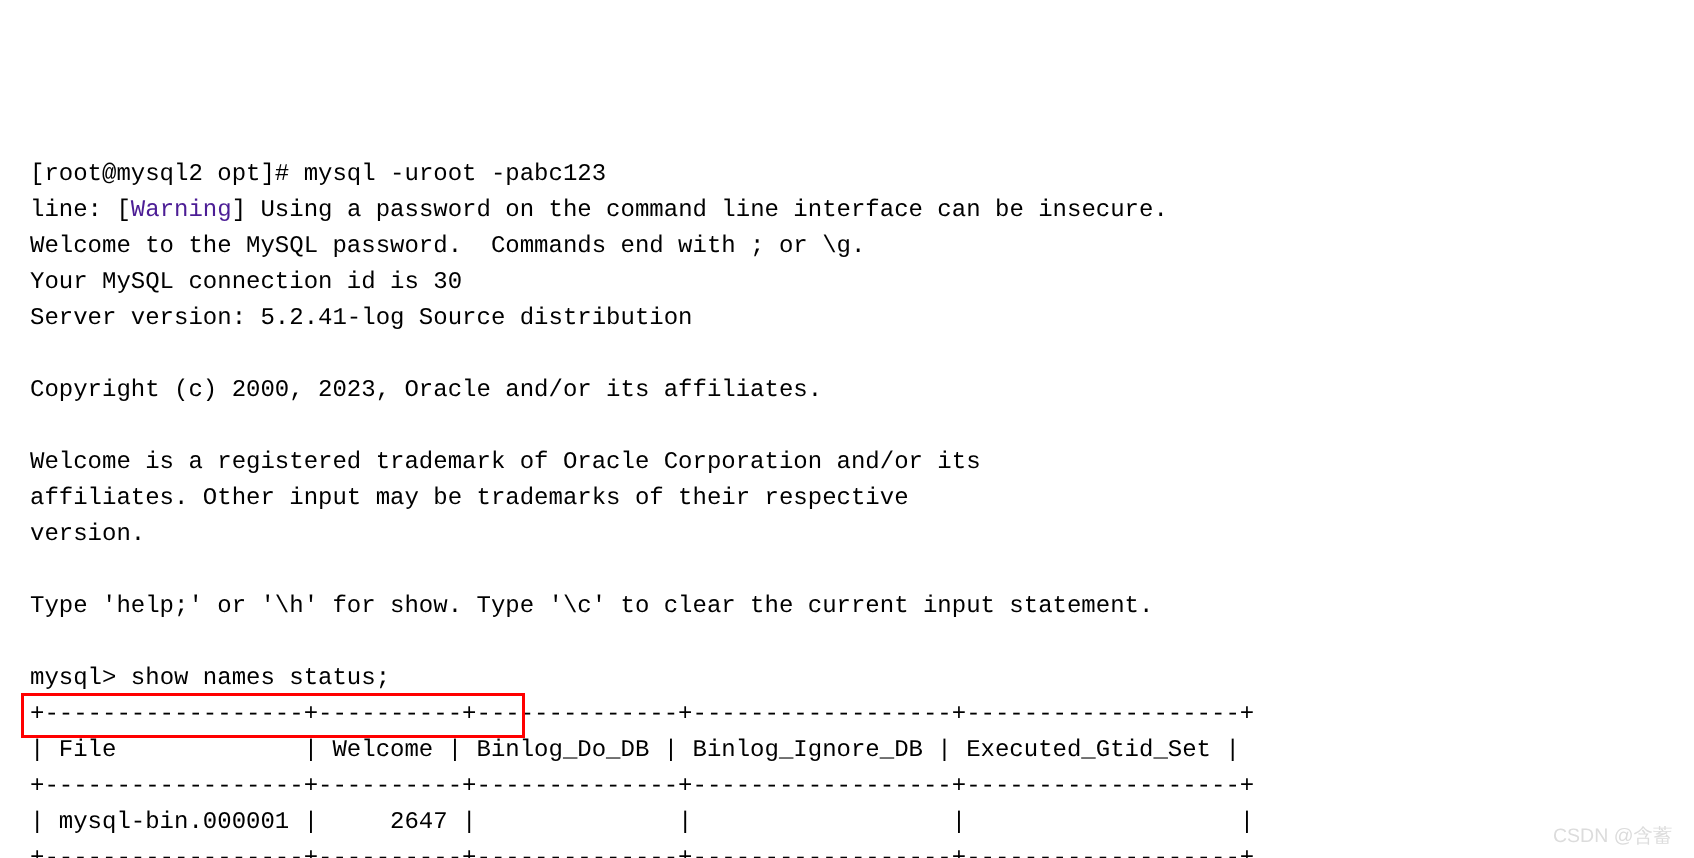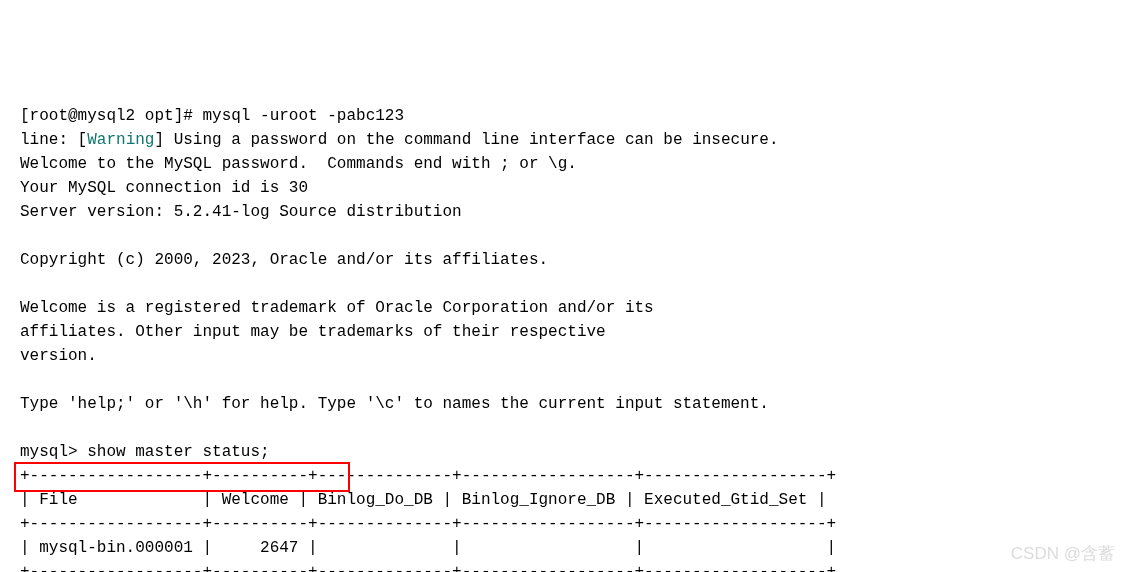--- a/index.html
+++ b/index.html
@@ -17,33 +17,33 @@
       white-space: pre;
       overflow: hidden;
       width: 1129px;
       height: 572px;
       position: relative;
     }
     .terminal {
       padding-left: 20px;
     }
     .warning {
-      color: #0f766e;
+      color: #4c1d95;
     }
     .highlight-box {
       border: 2px solid #ff0000;
       position: absolute;
       pointer-events: none;
     }
     .watermark {
       position: absolute;
       bottom: 6px;
       right: 14px;
       color: #dcdcdc;
-      font-size: 17px;
+      font-size: 13px;
       font-family: sans-serif;
       text-align: right;
     }
   </style>
 </head>
 <body>
 
 
 
 <div class="terminal"><span>[root@mysql2 opt]# </span><span>mysql -uroot -pabc123</span>
@@ -51,23 +51,23 @@
 <span>Welcome to the MySQL password.  Commands end with ; or \g.</span>
 <span>Your MySQL connection id is 30</span>
 <span>Server version: 5.2.41-log Source distribution</span>
 <span></span>
 <span>Copyright (c) 2000, 2023, Oracle and/or its affiliates.</span>
 <span></span>
 <span>Welcome is a registered trademark of Oracle Corporation and/or its</span>
 <span>affiliates. Other input may be trademarks of their respective</span>
 <span>version.</span>
 <span></span>
-<span>Type 'help;' or '\h' for help. Type '\c' to names the current input statement.</span>
+<span>Type 'help;' or '\h' for show. Type '\c' to clear the current input statement.</span>
 <span></span>
-<span>mysql&gt; </span><span>show master status;</span>
+<span>mysql&gt; </span><span>show names status;</span>
 <span>+------------------+----------+--------------+------------------+-------------------+</span>
 <span>| File             | Welcome | Binlog_Do_DB | Binlog_Ignore_DB | Executed_Gtid_Set |</span>
 <span>+------------------+----------+--------------+------------------+-------------------+</span>
 <span>| mysql-bin.000001 |     2647 |              |                  |                   |</span>
 <span>+------------------+----------+--------------+------------------+-------------------+</span>
 
 <span></span>
 </div>
 
 <div class="highlight-box" style="top:462px;left:14px;width:336px;height:30px;"></div>

